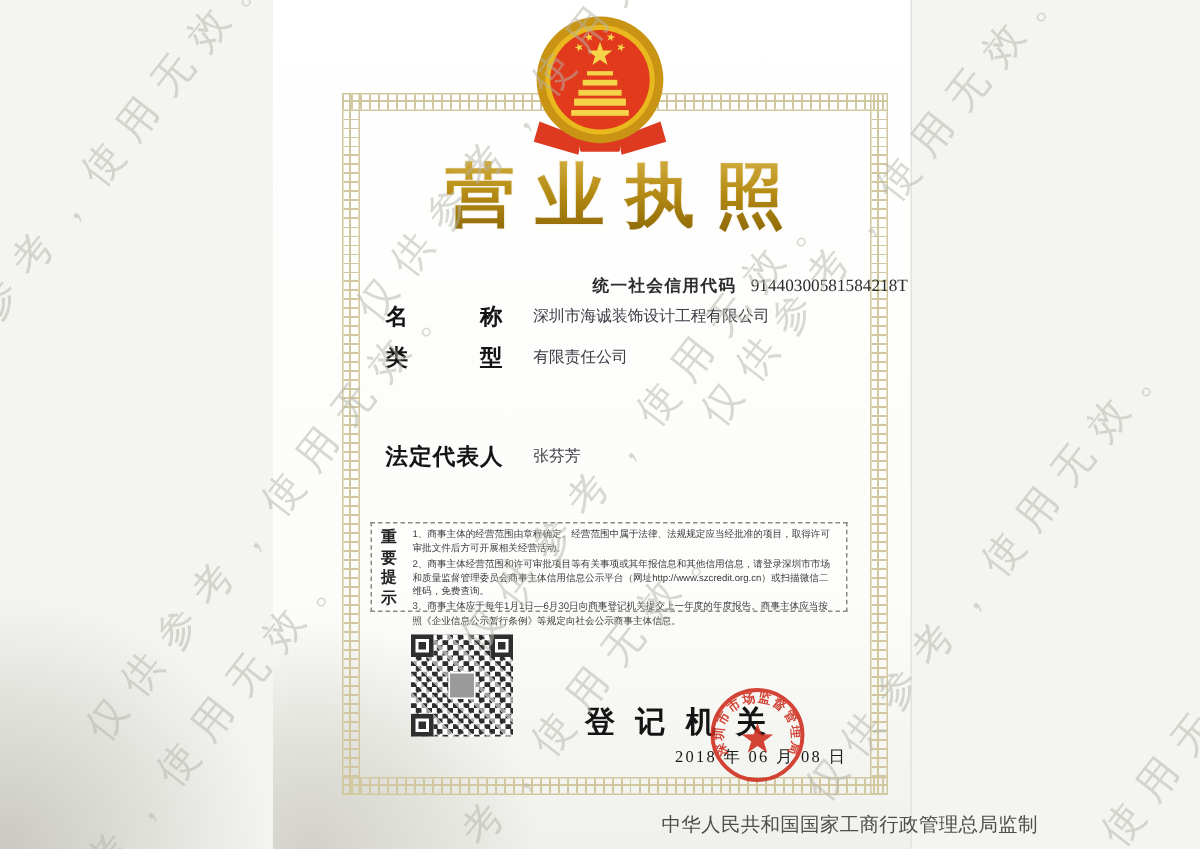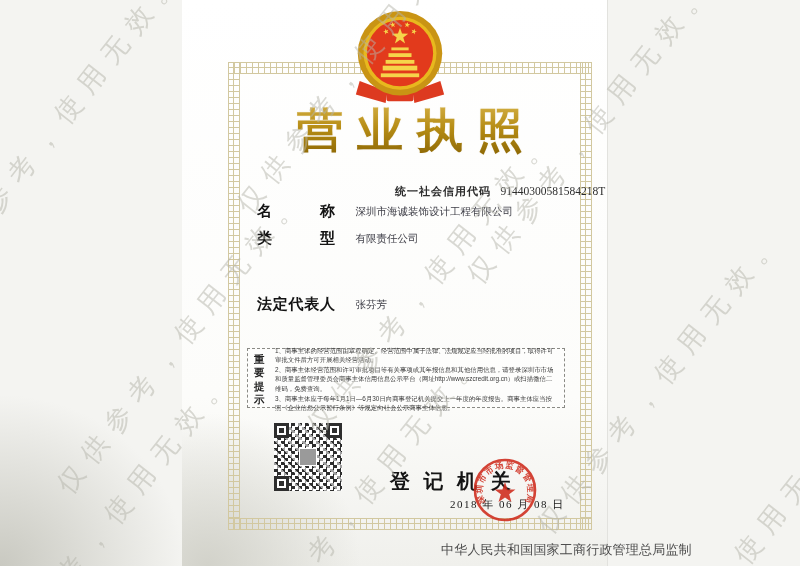--- a/index.html
+++ b/index.html
@@ -37,21 +37,21 @@
   
   .row{position:absolute;left:257px;z-index:2;white-space:nowrap;}
   .flabel{display:inline-block;width:78px;font-weight:bold;font-size:15px;color:#141414;
     text-align:justify;text-align-last:justify;vertical-align:top;}
   .fvalue{display:inline-block;width:215px;margin-left:16px;padding-top:3px;vertical-align:top;
     font-family:"Liberation Serif","DejaVu Serif",serif;font-size:10.5px;line-height:14px;
     color:#3d3d46;white-space:normal;}
   .r1{top:202px;} .r2{top:229px;} .r3{top:256px;} .r4{top:295px;} .r5{top:318px;}
   
   .notice{position:absolute;left:247px;top:348px;width:318px;height:60px;box-sizing:border-box;
-    border:1px dashed #8a8a85;display:flex;z-index:2;background:rgba(255,255,255,.4);align-items:center;}
+    border:1px dashed #8a8a85;display:flex;z-index:2;background:rgba(255,255,255,.4);}
   .nlabel{width:13px;margin:3px 4px 0 6px;font-weight:bold;font-size:10.5px;line-height:13.5px;
     color:#222;word-break:break-all;}
   .nitems{flex:1;padding:3px 6px 0 4px;}
   .nitems p{margin:0 0 1px 0;font-size:6.4px;line-height:1.45;color:#3a3a3a;}
   
   .qr{position:absolute;left:274px;top:423px;width:68px;height:68px;z-index:2;
     background-image:repeating-linear-gradient(45deg,rgba(255,255,255,.55) 0 3px,rgba(0,0,0,0) 3px 9px),
                      repeating-conic-gradient(#2e2e2e 0% 25%,#ffffff 0% 50%);
     background-size:100% 100%,7px 7px;}
   .fp{position:absolute;width:15px;height:15px;box-sizing:border-box;border:3px solid #2e2e2e;background:#fff;}

